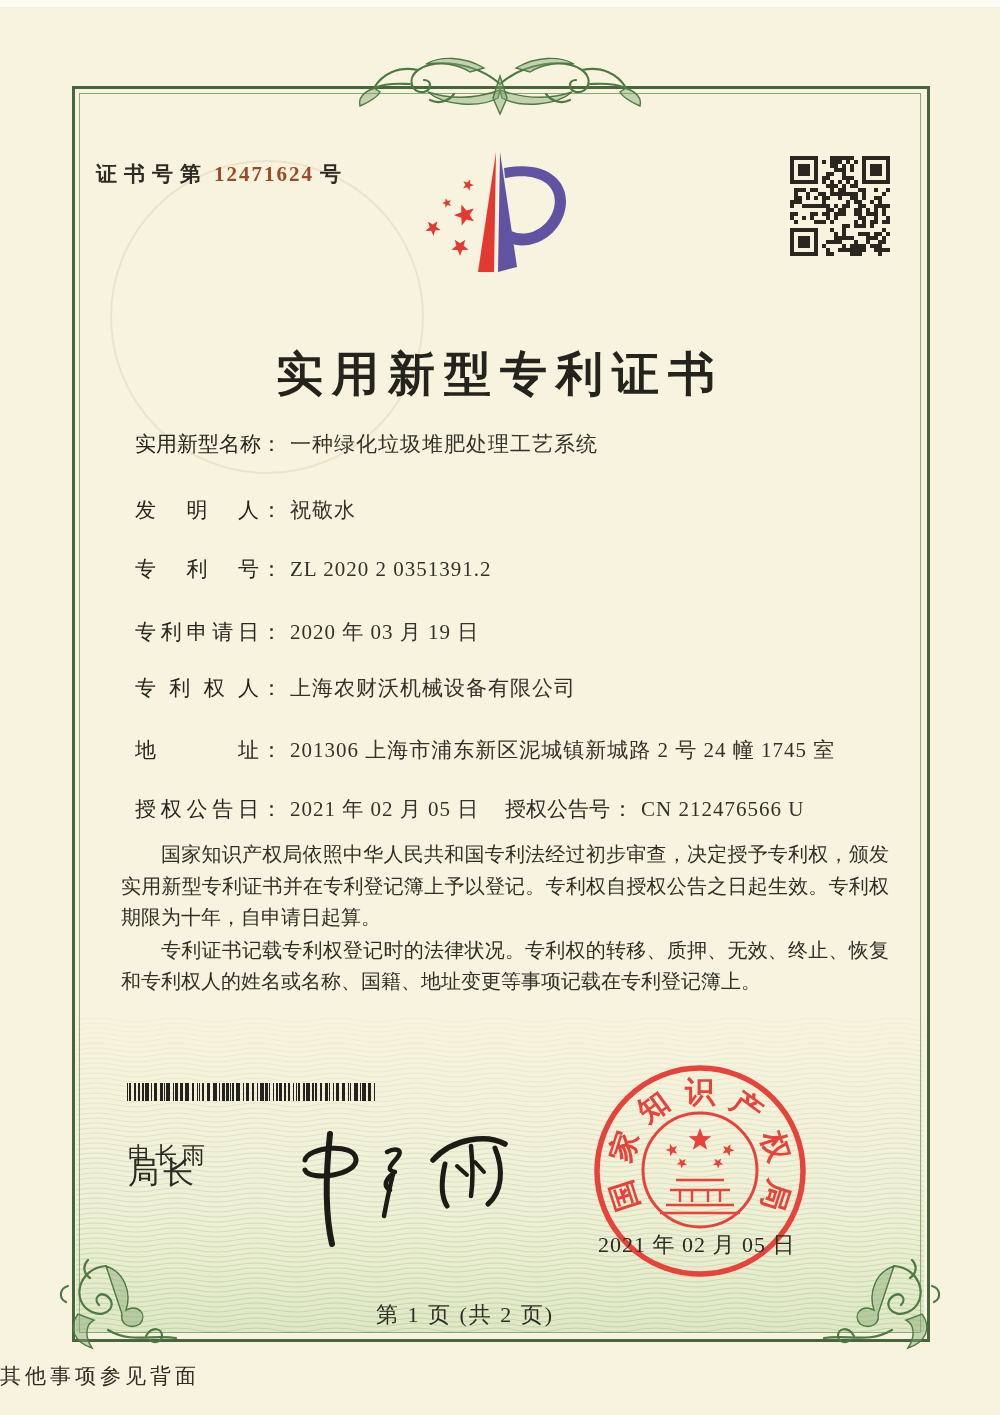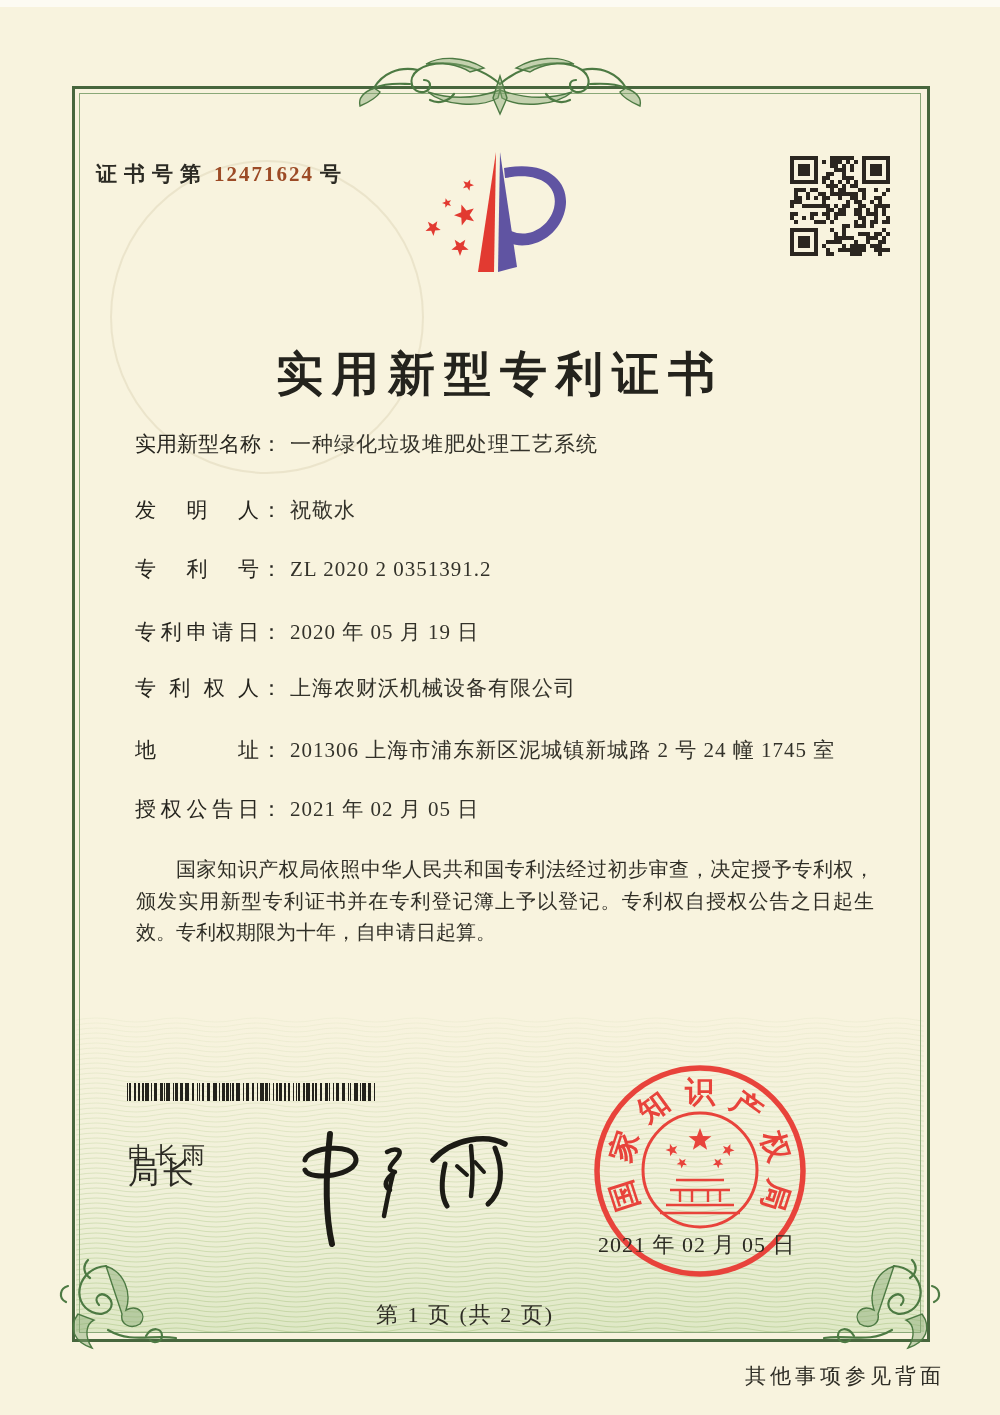--- a/index.html
+++ b/index.html
@@ -23,34 +23,34 @@
   .title{position:absolute;left:0;top:312px;width:1000px;text-align:center;
     font-size:47px;font-weight:700;letter-spacing:9px;color:#24231d;z-index:5;}
   
   .frow{position:absolute;left:120px;width:770px;height:30px;font-size:21px;z-index:5;white-space:nowrap;margin-left:15px;}
   .flabel{display:inline-block;width:124px;text-align:justify;text-align-last:justify;vertical-align:top;color:#26251f;}
   .fcolon{display:inline-block;margin:0 8px 0 2px;color:#26251f;}
   .fvalue{letter-spacing:1px;color:#33322a;}
   .fgroup2{position:absolute;left:370px;top:0;}
   
   .bodytext{position:absolute;left:120px;top:838px;width:770px;z-index:5;}
-  .bodytext p{margin:16px;font-size:20px;line-height:31.5px;text-align:justify;text-indent:40px;color:#302f27;}
+  .bodytext p{margin:1px;font-size:20px;line-height:31.5px;text-align:justify;text-indent:40px;color:#302f27;}
   
   #barcode{position:absolute;left:127px;top:1083px;width:253px;height:18px;z-index:5;}
   
   .sig-title{position:absolute;left:128px;top:1152px;font-size:31px;letter-spacing:4px;z-index:5;}
   .sig-name{position:absolute;left:128px;top:1140px;font-size:23px;letter-spacing:4px;z-index:5;text-align:right;}
   #signature-svg{position:absolute;left:275px;top:1122px;z-index:5;}
   
   #seal-svg{position:absolute;left:585px;top:1056px;z-index:6;}
   .seal-char{font-size:30px;font-weight:700;fill:#e8433b;font-family:"Liberation Serif","DejaVu Serif",serif;}
   .seal-date{position:absolute;left:598px;top:1230px;width:220px;font-size:22px;letter-spacing:1px;color:#2b2a22;z-index:7;text-align:left;}
   
   .page-indicator{position:absolute;left:320px;top:1300px;width:290px;text-align:center;font-size:22px;letter-spacing:2px;z-index:5;color:#2e2d25;}
-  .back-note{position:absolute;left:0;top:1362px;width:945px;text-align:right;font-size:21px;letter-spacing:4px;z-index:5;color:#2e2d25;}
+  .back-note{position:absolute;left:0;top:1362px;width:945px;text-align:left;font-size:21px;letter-spacing:4px;z-index:5;color:#2e2d25;}
   
   #waves-svg{position:absolute;left:76px;top:1016px;z-index:1;}
   #ornament-top{position:absolute;left:350px;top:54px;z-index:4;}
   #ornament-bl{position:absolute;left:48px;top:1258px;z-index:4;}
   #ornament-br{position:absolute;left:822px;top:1258px;z-index:4;}
   #logo-svg{position:absolute;left:412px;top:146px;z-index:5;}
   #qr-svg{position:absolute;left:790px;top:156px;z-index:5;}
   .orn{stroke:#4d7a43;stroke-width:2.2;fill:none;stroke-linecap:round;}
   .orn-fill{fill:#86a873;fill-opacity:.45;stroke:#4d7a43;stroke-width:1.4;}
   .sigstroke{stroke:#1c1b15;fill:none;stroke-linecap:round;stroke-linejoin:round;}
@@ -499,34 +499,38 @@
 <div class="frow" style="top:430px">
   <span class="flabel">实用新型名称</span><span class="fcolon">：</span><span class="fvalue">一种绿化垃圾堆肥处理工艺系统</span>
 </div>
 <div class="frow" style="top:496px">
   <span class="flabel">发明人</span><span class="fcolon">：</span><span class="fvalue">祝敬水</span>
 </div>
 <div class="frow" style="top:555px">
   <span class="flabel">专利号</span><span class="fcolon">：</span><span class="fvalue">ZL 2020 2 0351391.2</span>
 </div>
 <div class="frow" style="top:618px">
-  <span class="flabel">专利申请日</span><span class="fcolon">：</span><span class="fvalue">2020 年 05 月 19 日</span>
+  <span class="flabel">专利申请日</span><span class="fcolon">：</span><span class="fvalue">2020 年 03 月 19 日</span>
 </div>
 <div class="frow" style="top:674px">
   <span class="flabel">专利权人</span><span class="fcolon">：</span><span class="fvalue">上海农财沃机械设备有限公司</span>
 </div>
 <div class="frow" style="top:736px">
   <span class="flabel">地址</span><span class="fcolon">：</span><span class="fvalue">201306 上海市浦东新区泥城镇新城路 2 号 24 幢 1745 室</span>
 </div>
 <div class="frow" style="top:795px">
   <span class="flabel">授权公告日</span><span class="fcolon">：</span><span class="fvalue">2021 年 02 月 05 日</span>
+  <span class="fgroup2">
+    <span>授权公告号</span><span class="fcolon">：</span><span class="fvalue">CN 212476566 U</span>
+  </span>
 </div>
 
 <div class="bodytext">
   <p>国家知识产权局依照中华人民共和国专利法经过初步审查，决定授予专利权，颁发实用新型专利证书并在专利登记簿上予以登记。专利权自授权公告之日起生效。专利权期限为十年，自申请日起算。</p>
+  <p>专利证书记载专利权登记时的法律状况。专利权的转移、质押、无效、终止、恢复和专利权人的姓名或名称、国籍、地址变更等事项记载在专利登记簿上。</p>
 </div>
 
 <svg id="barcode" viewBox="0 0 253 18" preserveAspectRatio="none">
     <rect x="0" y="0" width="1" height="18" fill="#23221c"></rect>
     <rect x="2" y="0" width="2" height="18" fill="#23221c"></rect>
     <rect x="7" y="0" width="2" height="18" fill="#23221c"></rect>
     <rect x="11" y="0" width="2" height="18" fill="#23221c"></rect>
     <rect x="15" y="0" width="2" height="18" fill="#23221c"></rect>
     <rect x="18" y="0" width="4" height="18" fill="#23221c"></rect>
     <rect x="24" y="0" width="1" height="18" fill="#23221c"></rect>

